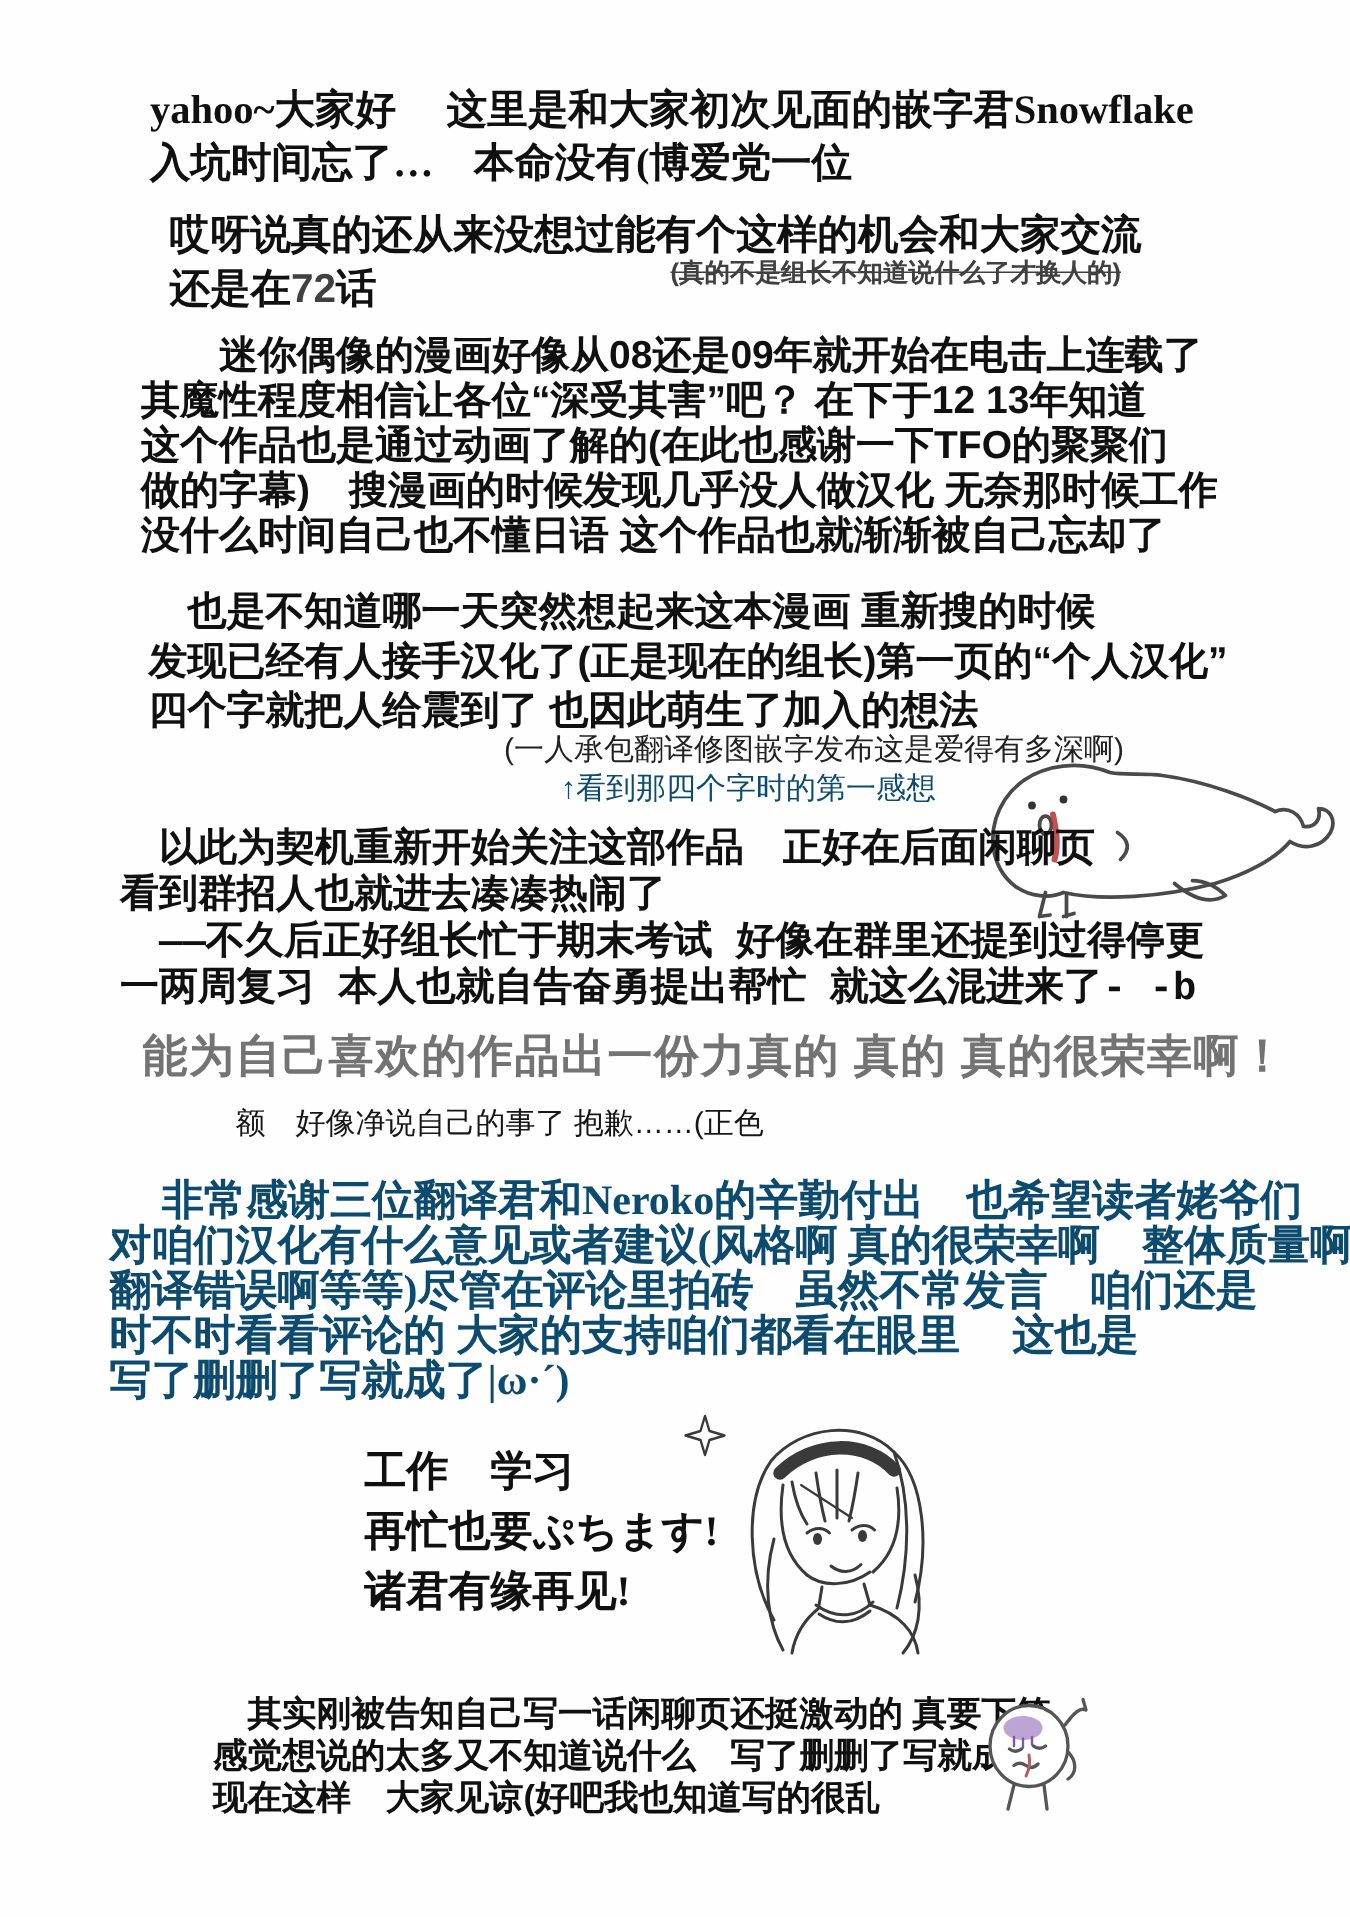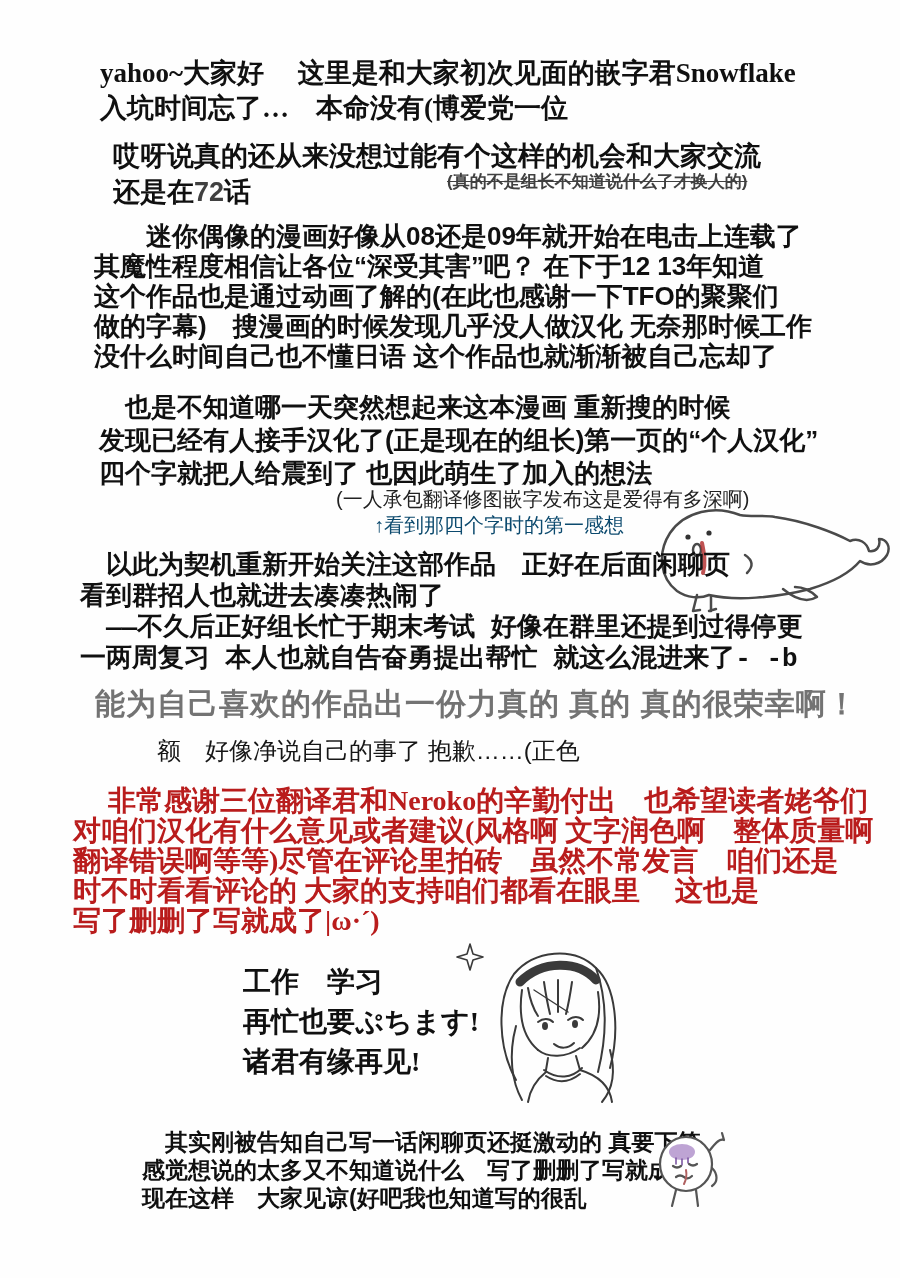--- a/index.html
+++ b/index.html
@@ -21,22 +21,22 @@
   #note-strike    { left:447px; top:170px; font-size:17px; font-weight:bold;
                     text-decoration:line-through; color:#404040; white-space:pre; }
   #blk-history    { left:94px;  top:221px; font-size:26px; line-height:30px; }
   #blk-rediscover { left:88px;  top:391px; font-size:26px; line-height:33px;margin-left:11px; }
   #note-solo      { left:311px; top:486px; font-size:20px; color:#222; white-space:pre;margin-left:25px; }
   #note-arrow     { left:374px; top:512px; font-size:20px; color:#0c4a6e; white-space:pre; }
   #doodle-seal    { left:645px; top:503px; width:255px; height:120px; }
   #blk-join       { left:80px;  top:551px; font-size:26px; line-height:31px;font-family:Liberation Mono, monospace; }
   #line-pink      { left:95px;  top:684px; font-size:30px; font-weight:bold;
                     color:#737373; white-space:pre; letter-spacing:1px; }
-  #line-apology   { left:157px; top:735px; font-size:24px; color:#161616; white-space:pre; }
-  #blk-thanks     { left:73px;  top:786px; font-size:28px; line-height:30px; color:#b91c1c; }
+  #line-apology   { left:157px; top:735px; font-size:20px; color:#161616; white-space:pre; }
+  #blk-thanks     { left:73px;  top:786px; font-size:28px; line-height:30px; color:#0c4a6e; }
   #blk-farewell   { left:243px; top:962px; font-size:28px; line-height:40px; }
   #sketch-girl    { left:450px; top:930px; width:200px; height:175px; }
   #blk-postscript { left:142px; top:1128px; font-size:23px; line-height:28px; }
   #doodle-blob    { left:652px; top:1128px; width:90px; height:90px; }
 </style>
 </head>
 <body>
 
 <div class="page">
 
@@ -87,21 +87,21 @@
     <div class="ln">　——不久后正好组长忙于期末考试 好像在群里还提到过得停更</div>
     <div class="ln">一两周复习 本人也就自告奋勇提出帮忙 就这么混进来了- -b</div>
   </div>
 
   <div class="block sans" id="line-pink">能为自己喜欢的作品出一份力真的 真的 真的很荣幸啊！</div>
 
   <div class="block sans" id="line-apology">额　好像净说自己的事了 抱歉……(正色</div>
 
   <div class="block serif b" id="blk-thanks">
     <div class="ln">　 非常感谢三位翻译君和Neroko的辛勤付出　也希望读者姥爷们</div>
-    <div class="ln">对咱们汉化有什么意见或者建议(风格啊 文字润色啊　整体质量啊</div>
+    <div class="ln">对咱们汉化有什么意见或者建议(风格啊 真的很荣幸啊　整体质量啊</div>
     <div class="ln">翻译错误啊等等)尽管在评论里拍砖　虽然不常发言　咱们还是</div>
     <div class="ln">时不时看看评论的 大家的支持咱们都看在眼里　 这也是</div>
     <div class="ln">写了删删了写就成了|ω·´)</div>
   </div>
 
   <div class="block serif b" id="blk-farewell">
     <div class="ln">工作　学习</div>
     <div class="ln">再忙也要ぷちます!</div>
     <div class="ln">诸君有缘再见!</div>
   </div>

